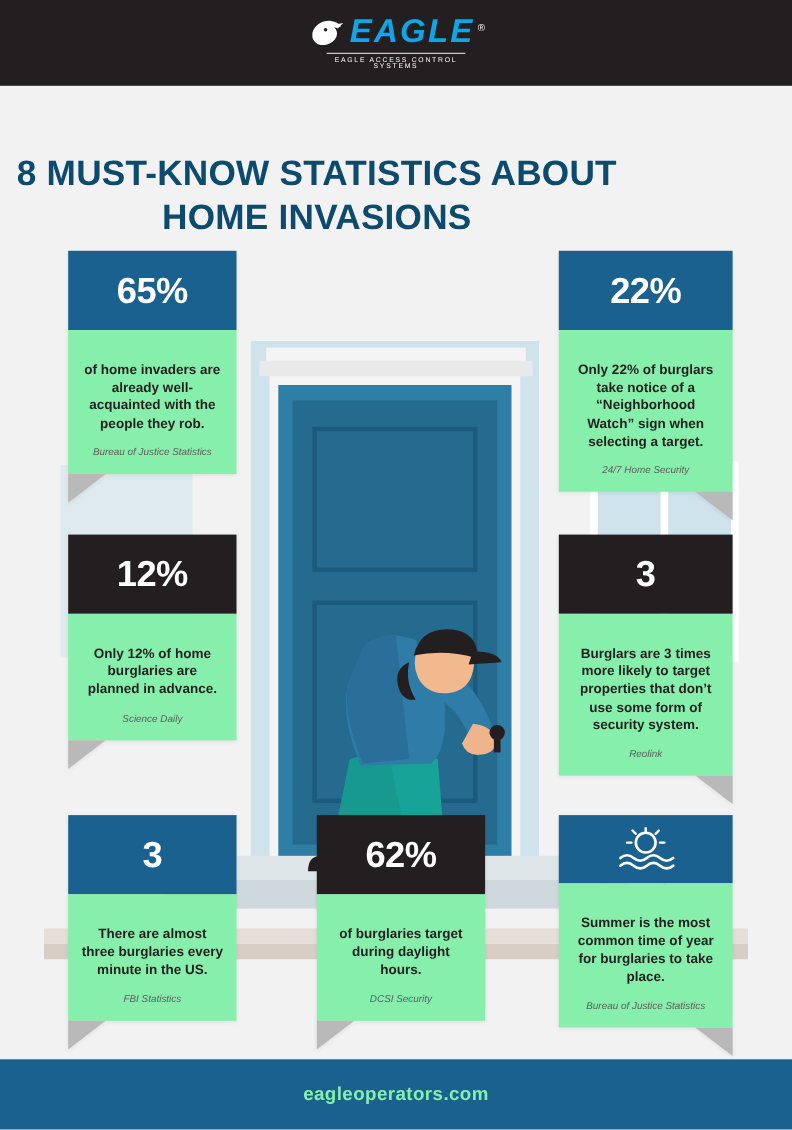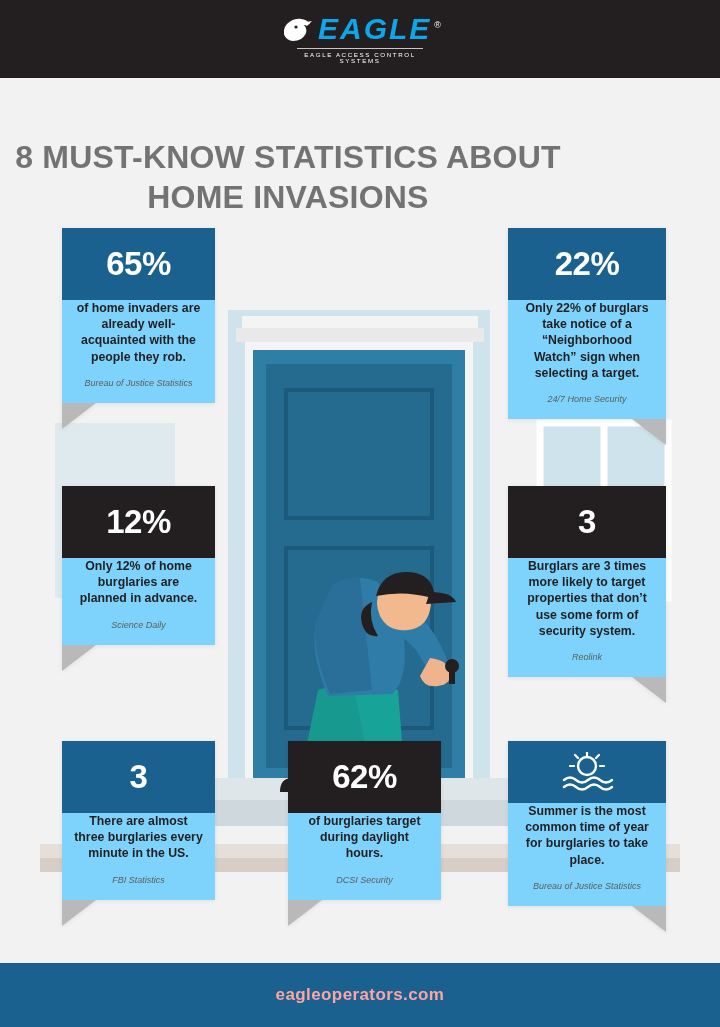--- a/index.html
+++ b/index.html
@@ -81,21 +81,21 @@
   }
 
   .title {
     position: absolute;
     top: 38px;
     left: 0;
     width: 576px;
     text-align: center;
     font-size: 32px;
     font-weight: bold;
-    color: #737373;
+    color: #0c4a6e;
     letter-spacing: .2px;
     line-height: 1.25;
     z-index: 12;
   }
 
   
   .illus {
     position: absolute;
     left: 0;
     top: 0;
@@ -117,22 +117,22 @@
     align-items: center;
     justify-content: center;
     color: #ffffff;
     font-size: 33px;
     font-weight: bold;
     letter-spacing: -.5px;
   }
   .card.blue .cap { background: #1a618f; }
   .card.dark .cap { background: #231f20; }
   .card .body {
-    background: #7dd3fc;
-    padding: 0 12px 14px;
+    background: #86efac;
+    padding: 28px 12px 14px;
     text-align: center;
   }
   .card .desc {
     font-size: 12.3px;
     font-weight: bold;
     color: #231f20;
     line-height: 1.32;
   }
   .card .src {
     margin-top: 12px;
@@ -172,21 +172,21 @@
     top: 963px;
     width: 720px;
     height: 64px;
     background: #1a618f;
     display: flex;
     align-items: center;
     justify-content: center;
     z-index: 30;
   }
   .footer-text {
-    color: #fca5a5;
+    color: #86efac;
     font-size: 17px;
     font-weight: bold;
     letter-spacing: .4px;
   }
 </style>
 </head>
 <body>
 
 <div class="header">
   <div class="logo">

